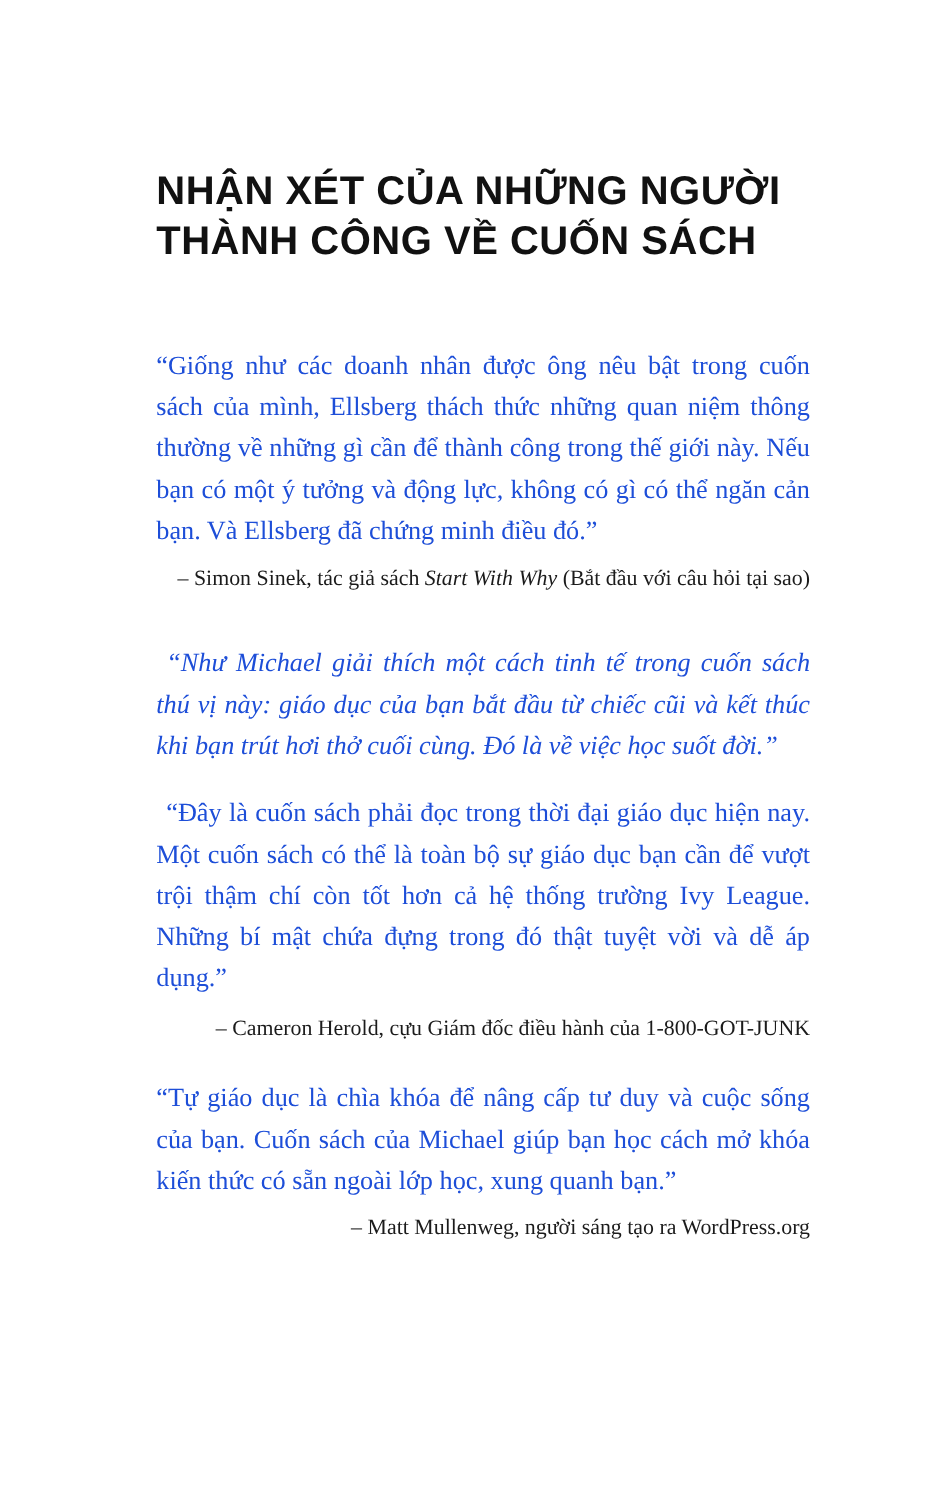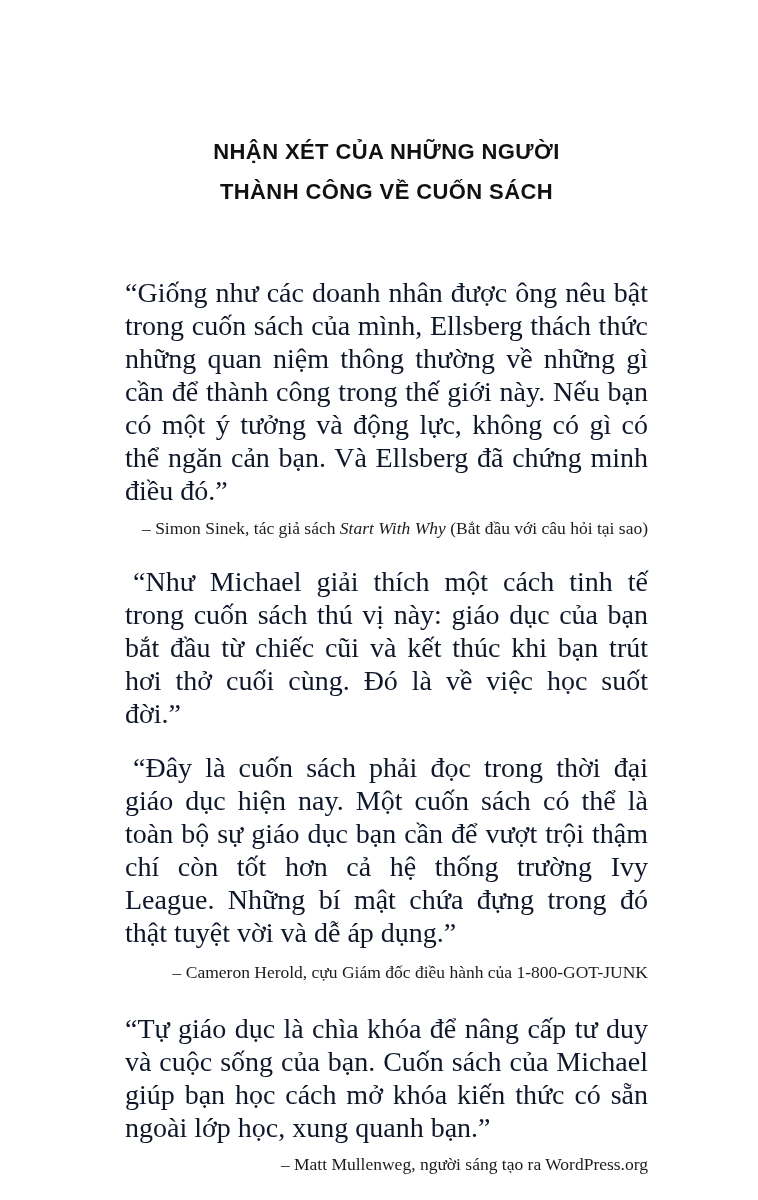--- a/index.html
+++ b/index.html
@@ -16,35 +16,34 @@
   .content {
     position: absolute;
     left: 125px;
     top: 0;
     width: 523px;
   }
   .heading {
     margin: 132px 0 0 0;
     font-family: "Liberation Sans", "DejaVu Sans", sans-serif;
     font-weight: bold;
-    font-size: 22px;
+    font-size: 32px;
     line-height: 40px;
     letter-spacing: 0.4px;
     color: #111111;
-    text-align: center;
   }
   .heading .heading-line {
     display: block;
   }
   .quote {
     margin: 0;
     font-family: "Liberation Serif", "DejaVu Serif", serif;
-    font-size: 28px;
+    font-size: 21px;
     line-height: 33px;
-    color: #0f172a;
+    color: #1d4ed8;
     text-align: justify;
     text-align-last: left;
   }
   .quote.first {
     margin-top: 64px;
   }
   .quote.indented {
     text-indent: 8px;
   }
   .attribution {
@@ -54,21 +53,21 @@
     line-height: 26px;
     color: #1b1b1b;
     text-align: right;
     white-space: nowrap;
   }
   .attribution .italic {
     font-style: italic;
     margin-top: 16px;
   }
   .attr-1 { margin-top: 8px; }
-  .quote-2 { margin-top: 24px; }
+  .quote-2 { margin-top: 39px; font-style: italic; }
   .attr-2 { margin-top: 6px; }
   .quote-3 { margin-top: 21px; }
   .attr-3 { margin-top: 10px; }
   .quote-4 { margin-top: 27px; }
   .attr-4 { margin-top: 7px; }
 </style>
 </head>
 <body>
 
 <div class="page">

